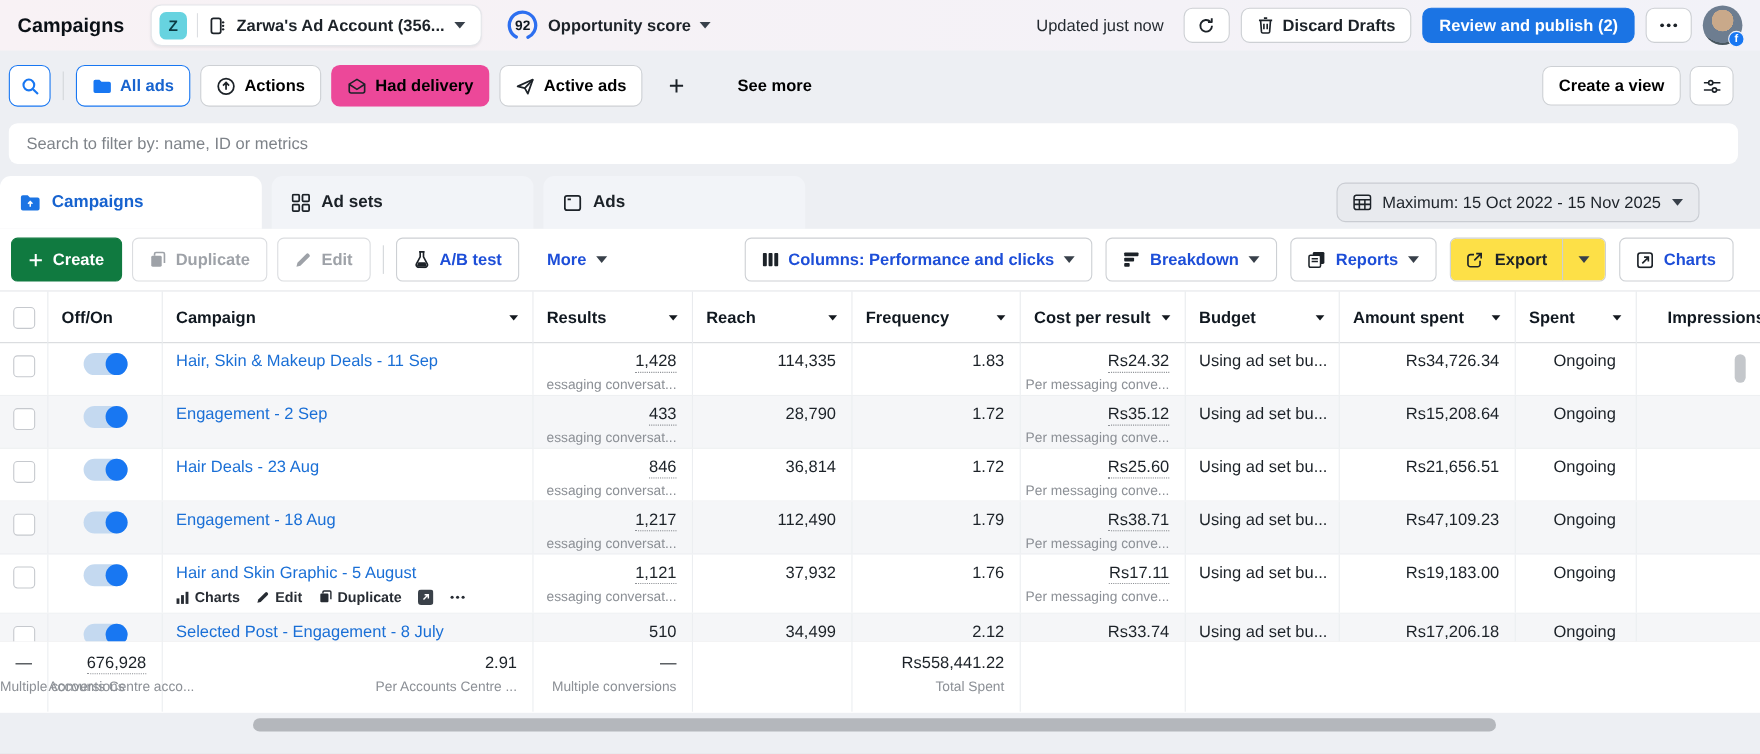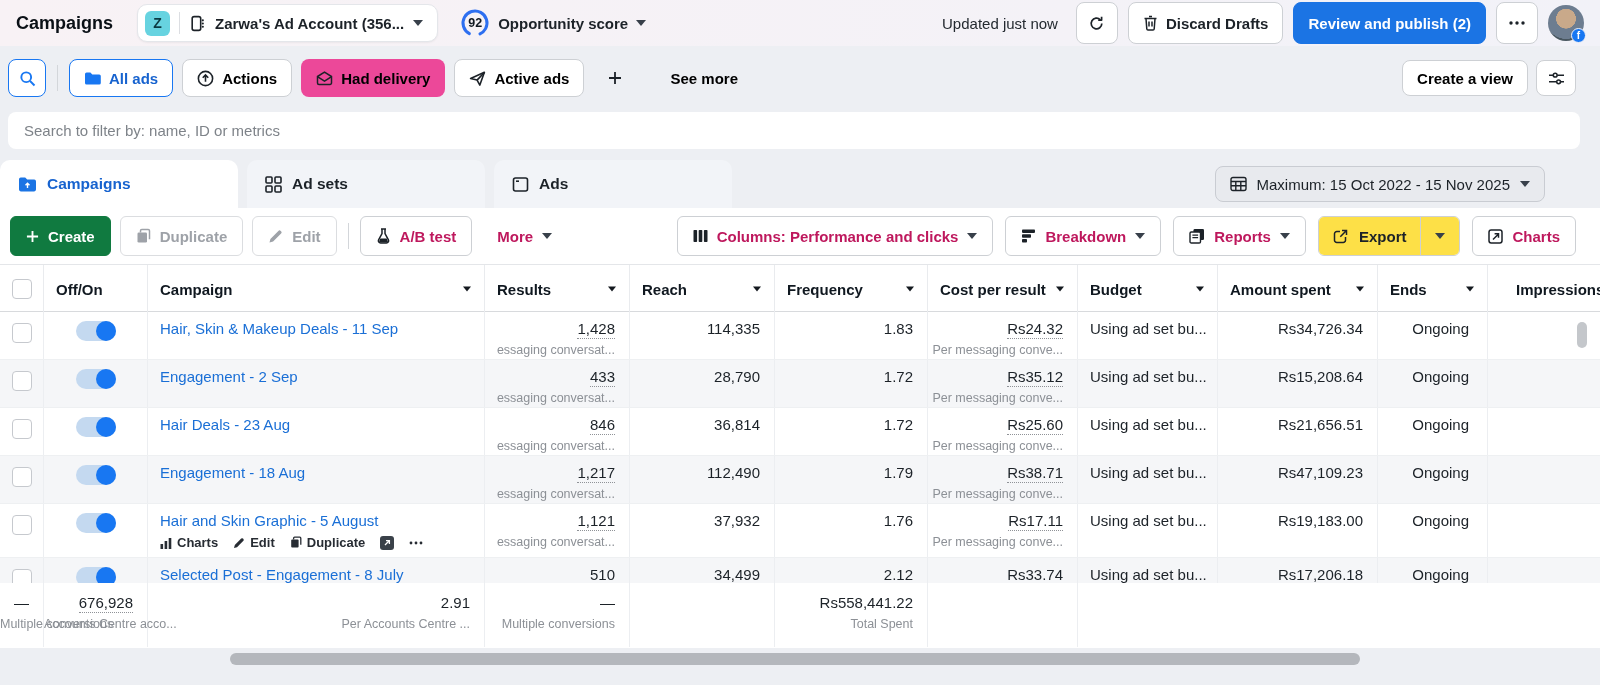--- a/index.html
+++ b/index.html
@@ -15,21 +15,21 @@
   .pill-div { width:1px; height:22px; background:#dcdee2; }
   .account-name { font-size:15px; font-weight:600; color:#1c2228; }
   .caret { width:0; height:0; border-left:5px solid transparent; border-right:5px solid transparent; border-top:6px solid #38404a; display:inline-block; }
   .opp { display:flex; align-items:center; gap:8px; margin-left:22px; cursor:pointer; }
   .ring-wrap { position:relative; width:30px; height:30px; }
   .ring-wrap svg { position:absolute; inset:0; }
   .ring-score { position:absolute; inset:0; display:flex; align-items:center; justify-content:center; font-size:12.5px; font-weight:700; color:#101820; }
   .opp-label { font-size:15px; font-weight:600; }
   .top-right { margin-left:auto; display:flex; align-items:center; gap:10px; }
   .updated { font-size:15px; color:#242a30; margin-right:8px; }
-  .btn { display:inline-flex; align-items:center; justify-content:center; gap:8px; border:1px solid #cdd0d4; background:#fff; border-radius:8px; height:42px; padding:0 14px; font-size:15px; font-weight:600; color:#1c2228; cursor:pointer; }
+  .btn { display:inline-flex; align-items:center; justify-content:center; gap:8px; border:1px solid #cdd0d4; background:#fff; border-radius:8px; height:32px; padding:0 14px; font-size:15px; font-weight:600; color:#1c2228; cursor:pointer; }
   .btn.icon-only { width:42px; padding:0; }
   .btn-primary { background:#1b74e4; border-color:#1b74e4; color:#fff; }
   .avatar { position:relative; width:36px; height:36px; border-radius:50%; background:radial-gradient(circle at 50% 38%, #c9a98a 0 34%, #6d7d90 35% 70%, #48565f 71%); flex:none; cursor:pointer; }
   .fb-badge { position:absolute; right:-2px; bottom:-2px; width:15px; height:15px; border-radius:50%; background:#1877f2; color:#fff; font-size:10px; font-weight:700; display:flex; align-items:center; justify-content:center; border:1.5px solid #f2f2f8; }
 
   
   .filterbar { position:absolute; left:0; top:58px; width:1600px; height:40px; display:flex; align-items:center; padding:0 24px 0 8px; gap:9px; }
   .chip { display:inline-flex; align-items:center; gap:8px; height:38px; border-radius:8px; padding:0 14px; background:#fff; border:1px solid #cdd0d4; font-size:15px; font-weight:600; cursor:pointer; }
   .chip.blue { border:1.5px solid #1877f2; color:#1763cf; }
   .chip.selected { background:#ec4899; border-color:transparent; }
@@ -44,21 +44,21 @@
 
   
   .tabsrow { position:absolute; left:0; top:160px; width:1600px; height:48px; display:flex; align-items:flex-end; gap:9px; }
   .tab { height:48px; width:238px; border-radius:10px 10px 0 0; display:flex; align-items:center; gap:10px; padding:0 18px; font-size:15.5px; font-weight:700; cursor:pointer; background:#f2f4f8; color:#1c2228; }
   .tab.active { background:#fff; color:#1763cf; }
   .date-pill { margin-left:auto; margin-right:55px; align-self:center; display:flex; align-items:center; gap:10px; height:36px; border-radius:8px; background:#e8eaee; border:1px solid #c9ccd2; padding:0 14px; font-size:15px; font-weight:400; cursor:pointer; }
 
   
   .panel { position:absolute; left:0; top:208px; width:1600px; height:440px; background:#fff; }
   .toolbar { height:56px; display:flex; align-items:center; padding:0 10px; gap:9px; }
-  .tbtn { display:inline-flex; align-items:center; gap:9px; height:40px; border-radius:6px; border:1px solid #cdd0d4; background:#fff; padding:0 15px; font-size:15px; font-weight:600; color:#be185d; cursor:pointer; }
+  .tbtn { display:inline-flex; align-items:center; gap:9px; height:40px; border-radius:6px; border:1px solid #cdd0d4; background:#fff; padding:0 15px; font-size:15px; font-weight:600; color:#1d4ed8; cursor:pointer; }
   .tbtn.green { background:#107a40; border-color:#107a40; color:#fff; }
   .tbtn.disabled { color:#9ea2a8; border-color:#dbdde0; cursor:default; }
   .tbtn.noborder { border-color:transparent; }
   .toolbar-right { margin-left:auto; display:flex; align-items:center; gap:12px; padding-right:14px; }
   .split { display:inline-flex; border:1px solid #cdd0d4; border-radius:6px; overflow:hidden; height:40px; }
   .split .seg { display:inline-flex; align-items:center; gap:11px; padding:0 14px; font-size:15px; font-weight:600; cursor:pointer; background:#fde047; }
   .split .seg + .seg { border-left:1px solid #cdd0d4; }
 
   
   .tgrid { display:grid; grid-template-columns:44px 104px 337px 145px 145px 153px 150px 140px 160px 110px 150px; width:1638px; }
@@ -413,21 +413,21 @@
         </div>
       <div class="hcell">
           <span>Budget</span>
           <span class="caret"></span>
         </div>
       <div class="hcell">
           <span>Amount spent</span>
           <span class="caret"></span>
         </div>
       <div class="hcell">
-          <span>Ends</span>
+          <span>Spent</span>
           <span class="caret"></span>
         </div>
       <div class="hcell nocaret" style="padding-left:28px;">
           <span>Impressions</span>
         </div>
     </div>
 
     <div class="tbody">
 
       <div class="tgrid trow">

